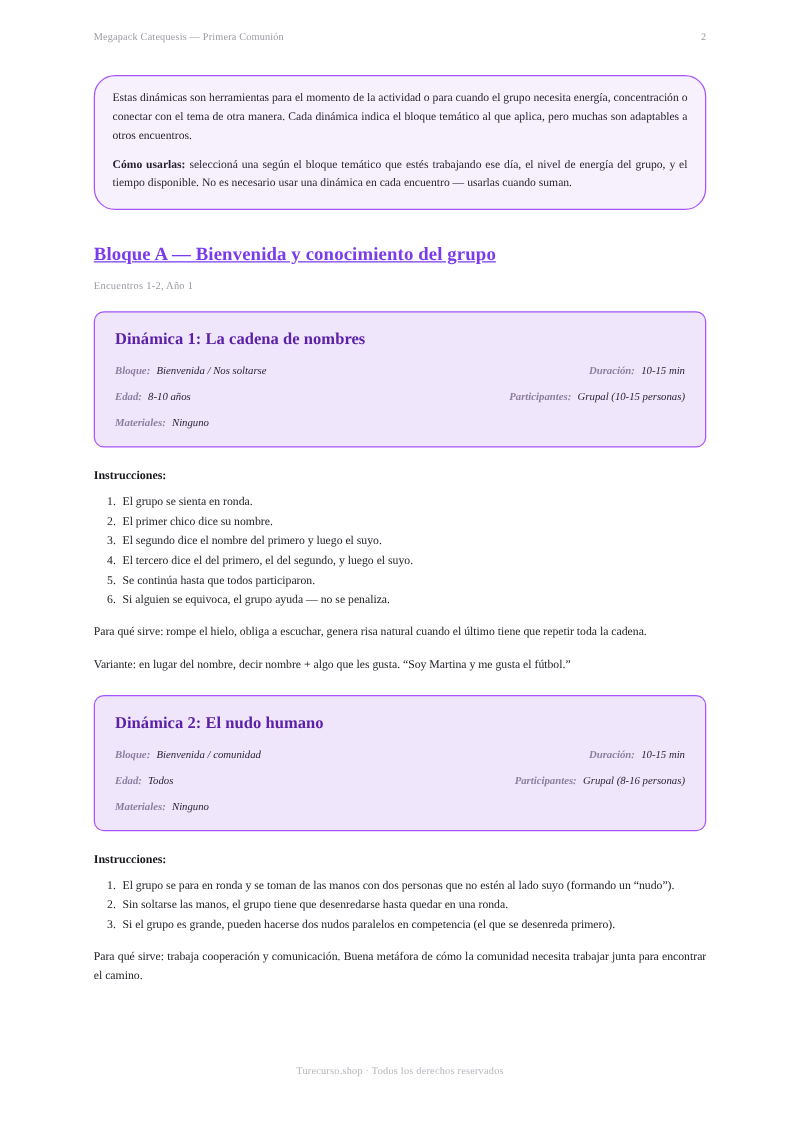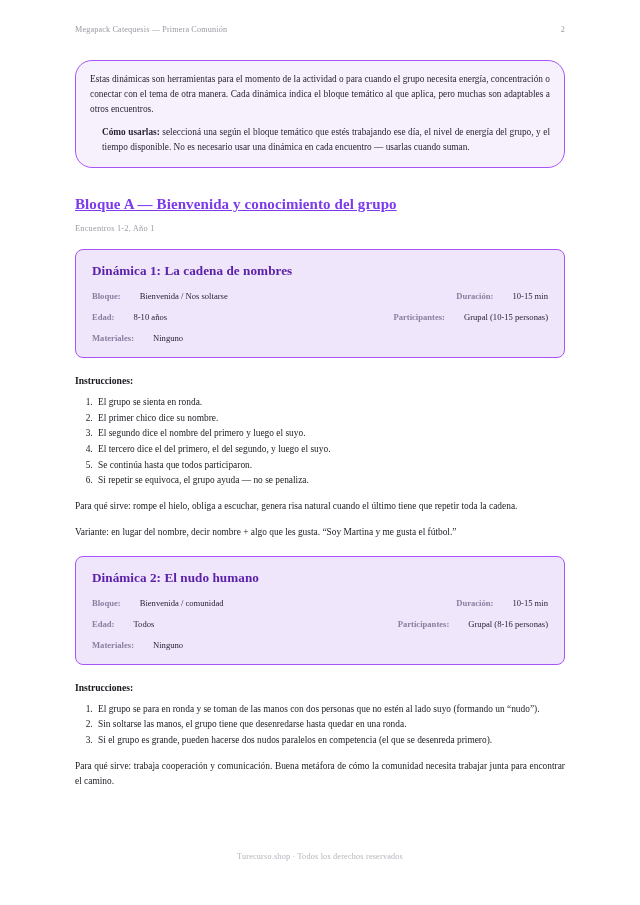--- a/index.html
+++ b/index.html
@@ -43,21 +43,21 @@
     background: #f7f1fe;
     padding: 11px 14px 12px 14px;
   }
   .callout p {
     margin: 0;
     font-size: 9.3px;
     line-height: 1.62;
     color: #231f2e;
     text-align: justify;
   }
-  .callout p + p { margin-top: 8px; margin-left: 12px; }
+  .callout p + p { margin-top: 8px; }
   .callout b { font-weight: bold; }
 
   
   .block-heading {
     margin-top: 28px;
     font-size: 15px;
     font-weight: bold;
     color: #7c3aed;
     letter-spacing: 0.1px;
     text-decoration: underline;
@@ -85,21 +85,21 @@
   }
   .meta {
     margin-top: 12px;
     display: grid;
     grid-template-columns: 1fr 1fr;
     row-gap: 11px;
   }
   .meta-cell { display: flex; align-items: baseline; font-size: 8.6px; }
   .meta-cell.right { justify-content: flex-end; }
   .meta-cell.right .mrow { justify-content: flex-end; }
-  .mrow { display: flex; align-items: flex-start; gap: 19px; }
+  .mrow { display: flex; align-items: flex-start; gap: 5px; font-style: italic; }
   .mlabel {
     font-weight: bold;
     color: #8b7fa0;
     white-space: nowrap;
   }
   .mvalue {
     color: #2a2336;
     white-space: nowrap;
   }
   .meta-full { grid-column: 1 / -1; }
@@ -195,21 +195,21 @@
     </div>
   </div>
 
   <div class="instr-title">Instrucciones:</div>
   <ol class="steps">
     <li>El grupo se sienta en ronda.</li>
     <li>El primer chico dice su nombre.</li>
     <li>El segundo dice el nombre del primero y luego el suyo.</li>
     <li>El tercero dice el del primero, el del segundo, y luego el suyo.</li>
     <li>Se continúa hasta que todos participaron.</li>
-    <li>Si repetir se equivoca, el grupo ayuda — no se penaliza.</li>
+    <li>Si alguien se equivoca, el grupo ayuda — no se penaliza.</li>
   </ol>
 
   <p class="note"><b>Para qué sirve:</b><span> rompe el hielo, obliga a escuchar, genera risa natural cuando el último tiene que repetir toda la cadena.</span></p>
   <p class="note"><b>Variante:</b><span> en lugar del nombre, decir nombre + algo que les gusta. “Soy Martina y me gusta el fútbol.”</span></p>
 
   <div class="card">
     <div class="card-title">Dinámica 2: El nudo humano</div>
     <div class="meta">
       <div class="meta-cell">
         <div class="mrow">

